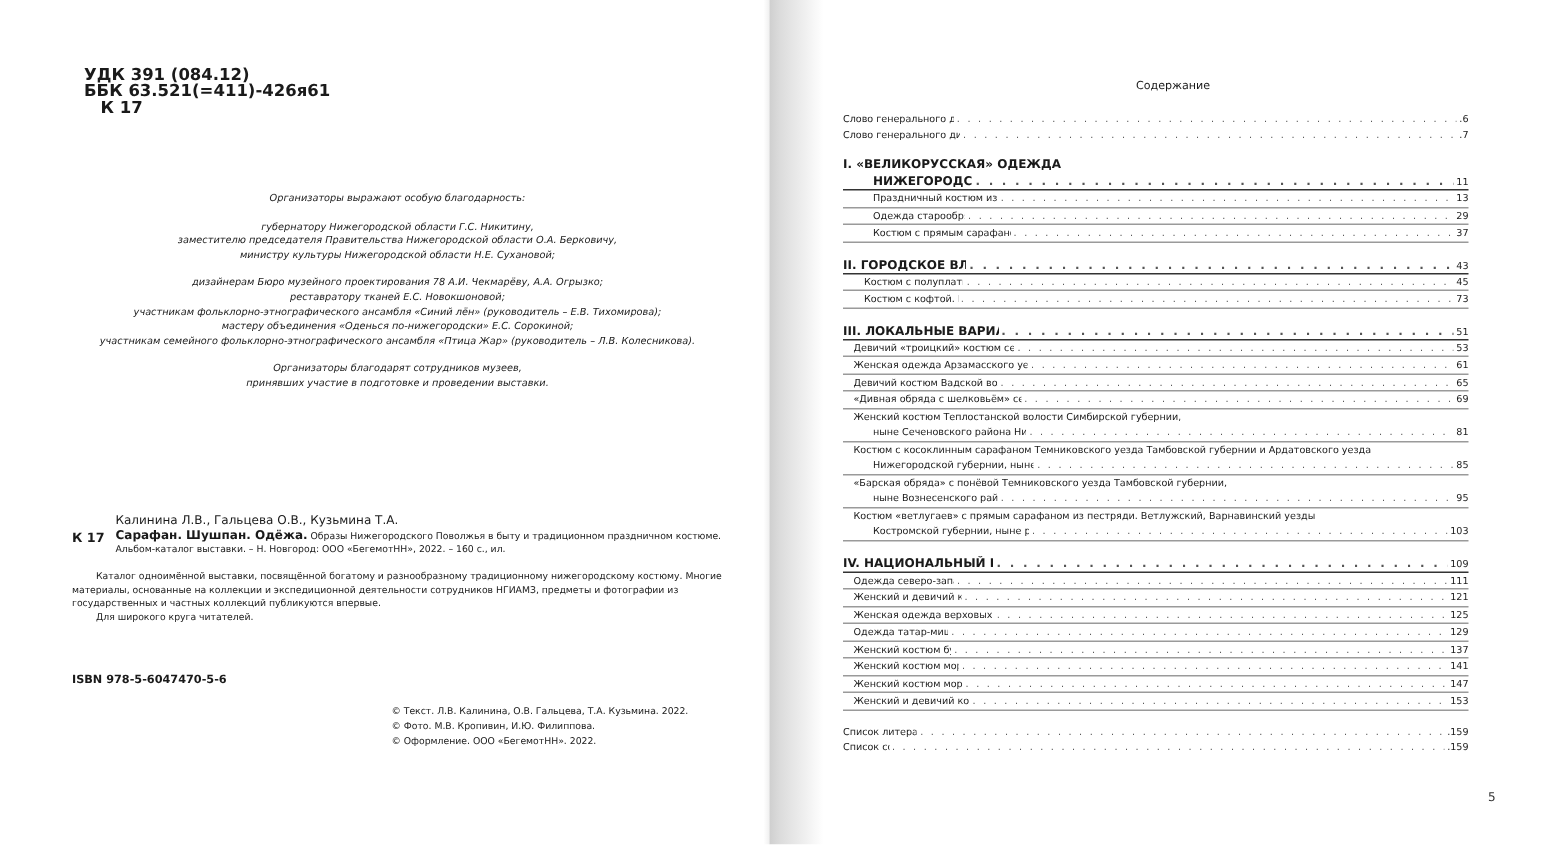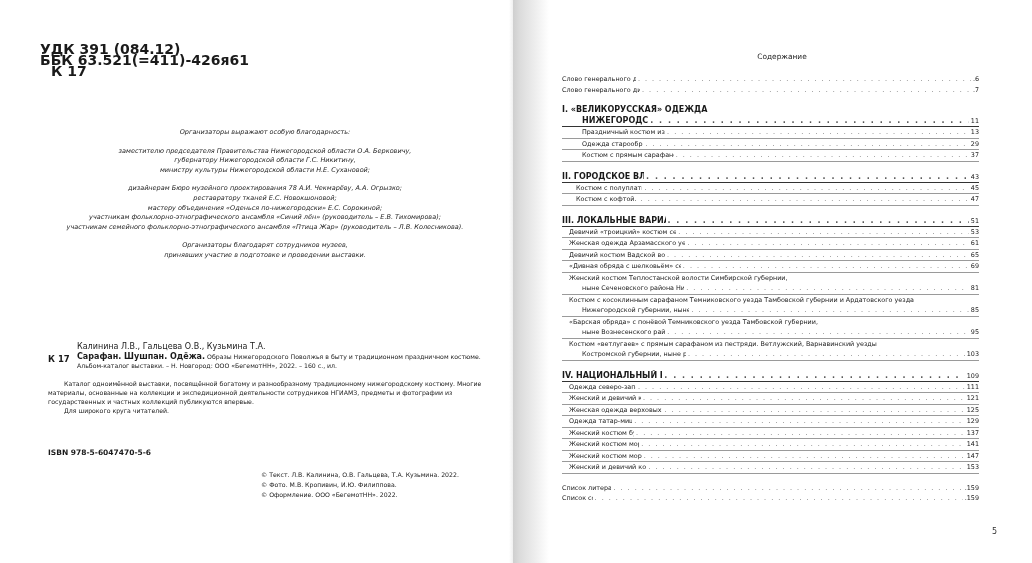--- a/index.html
+++ b/index.html
@@ -6,21 +6,21 @@
   body { width:1032px; height:563px; background:#ffffff; position:relative; overflow:hidden;
          font-family:"DejaVu Sans", sans-serif; color:#1a1a1a; }
   .page { position:absolute; top:0; height:563px; background:#fff; }
   .page-left { left:0; width:513px; }
   .page-right { left:513px; width:519px; }
   .spine { position:absolute; left:513px; top:0; width:36px; height:563px;
            background:linear-gradient(to right,#cfcfcf 0%,#dcdcdc 20%,#ededed 60%,#ffffff 100%); }
   .spine-edge { position:absolute; left:509px; top:0; width:4px; height:563px;
            background:linear-gradient(to right,#ffffff,#f0f0f0); }
 
-  .codes { position:absolute; left:40px; top:44px; font-weight:bold; font-size:14px; line-height:11px; }
+  .codes { position:absolute; left:56px; top:44px; font-weight:bold; font-size:11px; line-height:11px; }
   .codes div { white-space:nowrap; }
   .codes .k17 { padding-left:11px; }
 
   .thanks { position:absolute; left:40px; width:450px; top:128px; text-align:center;
             font-style:italic; font-size:6.5px; line-height:9.6px; }
   .thanks p { margin:0; }
   .thanks .gap { height:9px; }
 
   .bib { position:absolute; left:48px; top:342px; width:445px; font-size:6.2px; line-height:9.4px; }
   .bib .k17 { position:absolute; left:0; top:13px; font-weight:bold; font-size:8.5px; }
@@ -57,28 +57,28 @@
 <div class="page page-left">
   <div class="codes">
     <div>УДК 391 (084.12)</div>
     <div>ББК 63.521(=411)-426я61</div>
     <div class="k17">К 17</div>
   </div>
 
   <div class="thanks">
     <p>Организаторы  выражают особую благодарность:</p>
     <div class="gap"></div>
+    <p>губернатору Нижегородской области Г.С. Никитину,</p>
     <p>заместителю председателя Правительства Нижегородской области  О.А. Берковичу,</p>
-    <p>губернатору Нижегородской области Г.С. Никитину,</p>
     <p>министру культуры Нижегородской области Н.Е. Сухановой;</p>
     <div class="gap"></div>
     <p>дизайнерам Бюро музейного проектирования 78  А.И. Чекмарёву, А.А. Огрызко;</p>
     <p>реставратору тканей Е.С. Новокшоновой;</p>
+    <p>участникам фольклорно-этнографического ансамбля «Синий лён» (руководитель – Е.В. Тихомирова);</p>
     <p>мастеру объединения «Оденься по-нижегородски» Е.С. Сорокиной;</p>
-    <p>участникам фольклорно-этнографического ансамбля «Синий лён» (руководитель – Е.В. Тихомирова);</p>
     <p>участникам семейного фольклорно-этнографического ансамбля «Птица Жар» (руководитель – Л.В. Колесникова).</p>
     <div class="gap"></div>
     <p>Организаторы благодарят сотрудников музеев,</p>
     <p>принявших участие в подготовке и проведении выставки.</p>
   </div>
 
   <div class="bib">
     <div class="k17">К 17</div>
     <div class="body">
       <div class="authors">Калинина Л.В., Гальцева О.В., Кузьмина Т.А.</div>
@@ -149,21 +149,21 @@
         <span class="p">43</span>
       </div>
     <div class="row sub" style="padding-left:14px">
         <span class="t">Костюм с полуплатьем. Первая четверть XX века</span>
         <span class="dots"></span>
         <span class="p">45</span>
       </div>
     <div class="row sub" style="padding-left:14px">
         <span class="t">Костюм с кофтой. Конец XIX – начало XX века</span>
         <span class="dots"></span>
-        <span class="p">47</span>
+        <span class="p">73</span>
       </div>
   </div>
 
   <div class="sec">
     <div class="row head">
         <span class="t">III. ЛОКАЛЬНЫЕ ВАРИАНТЫ  РУССКОГО КОСТЮМАНИЖЕГОРОДСКОГО КРАЯ</span>
         <span class="dots"></span>
         <span class="p">51</span>
       </div>
     <div class="row sub">

